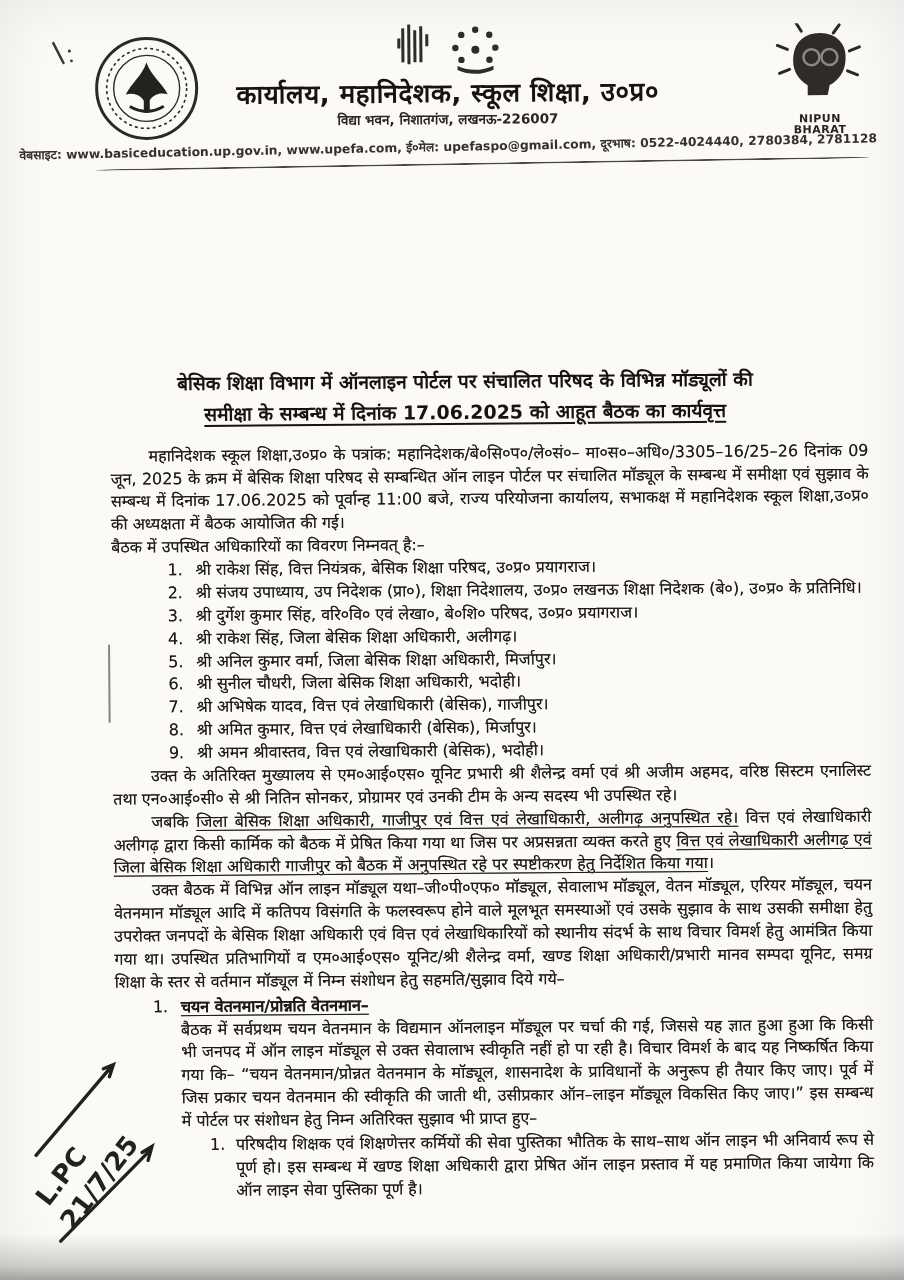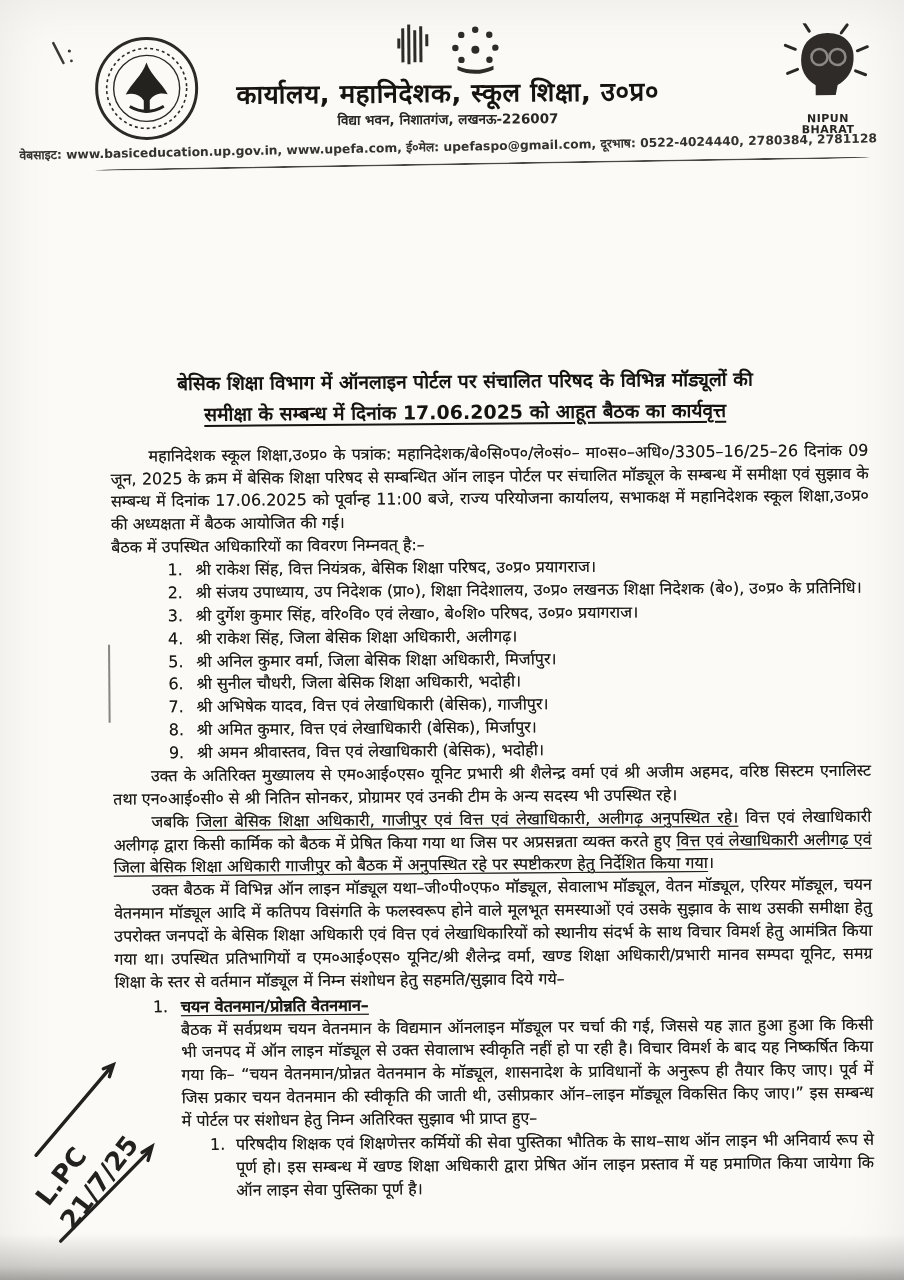--- a/index.html
+++ b/index.html
@@ -16,21 +16,21 @@
   }
   .scan{position:absolute;inset:0;transform:rotate(-0.45deg);}
   
   .hdr{position:relative;height:170px;}
   .seal{position:absolute;left:96px;top:30px;width:110px;height:112px;}
   .emblems{position:absolute;left:0;right:0;top:24px;display:flex;justify-content:center;gap:16px;height:52px;}
   .orgname{position:absolute;left:0;right:0;top:74px;text-align:center;
     font-size:26px;font-weight:bold;letter-spacing:.5px;color:#17140f;}
   .addr{position:absolute;left:0;right:0;top:110px;text-align:center;
     font-size:13.5px;font-weight:bold;color:#2a2722;}
-  .nipun{position:absolute;right:16px;top:26px;width:112px;height:116px;text-align:center;}
+  .nipun{position:absolute;right:24px;top:26px;width:112px;height:116px;text-align:center;}
   .nipun-txt{font-size:11px;font-weight:bold;line-height:1.0;color:#262321;letter-spacing:.5px;}
   .contact{position:absolute;left:0;right:0;top:138px;text-align:center;
     font-size:12.3px;font-weight:bold;color:#35322d;transform:rotate(-0.7deg);}
   .rule{position:absolute;left:98px;right:30px;top:163px;height:0;
     border-top:2px solid #4a4742;border-radius:50%/3px;transform:rotate(-0.5deg);}
   
   .title{margin:196px 80px 0 110px;text-align:center;
     font-size:19px;font-weight:bold;line-height:1.65;color:#17140f;}
   .title .l2{text-decoration:underline;text-underline-offset:4px;text-decoration-thickness:1.5px;}
   

